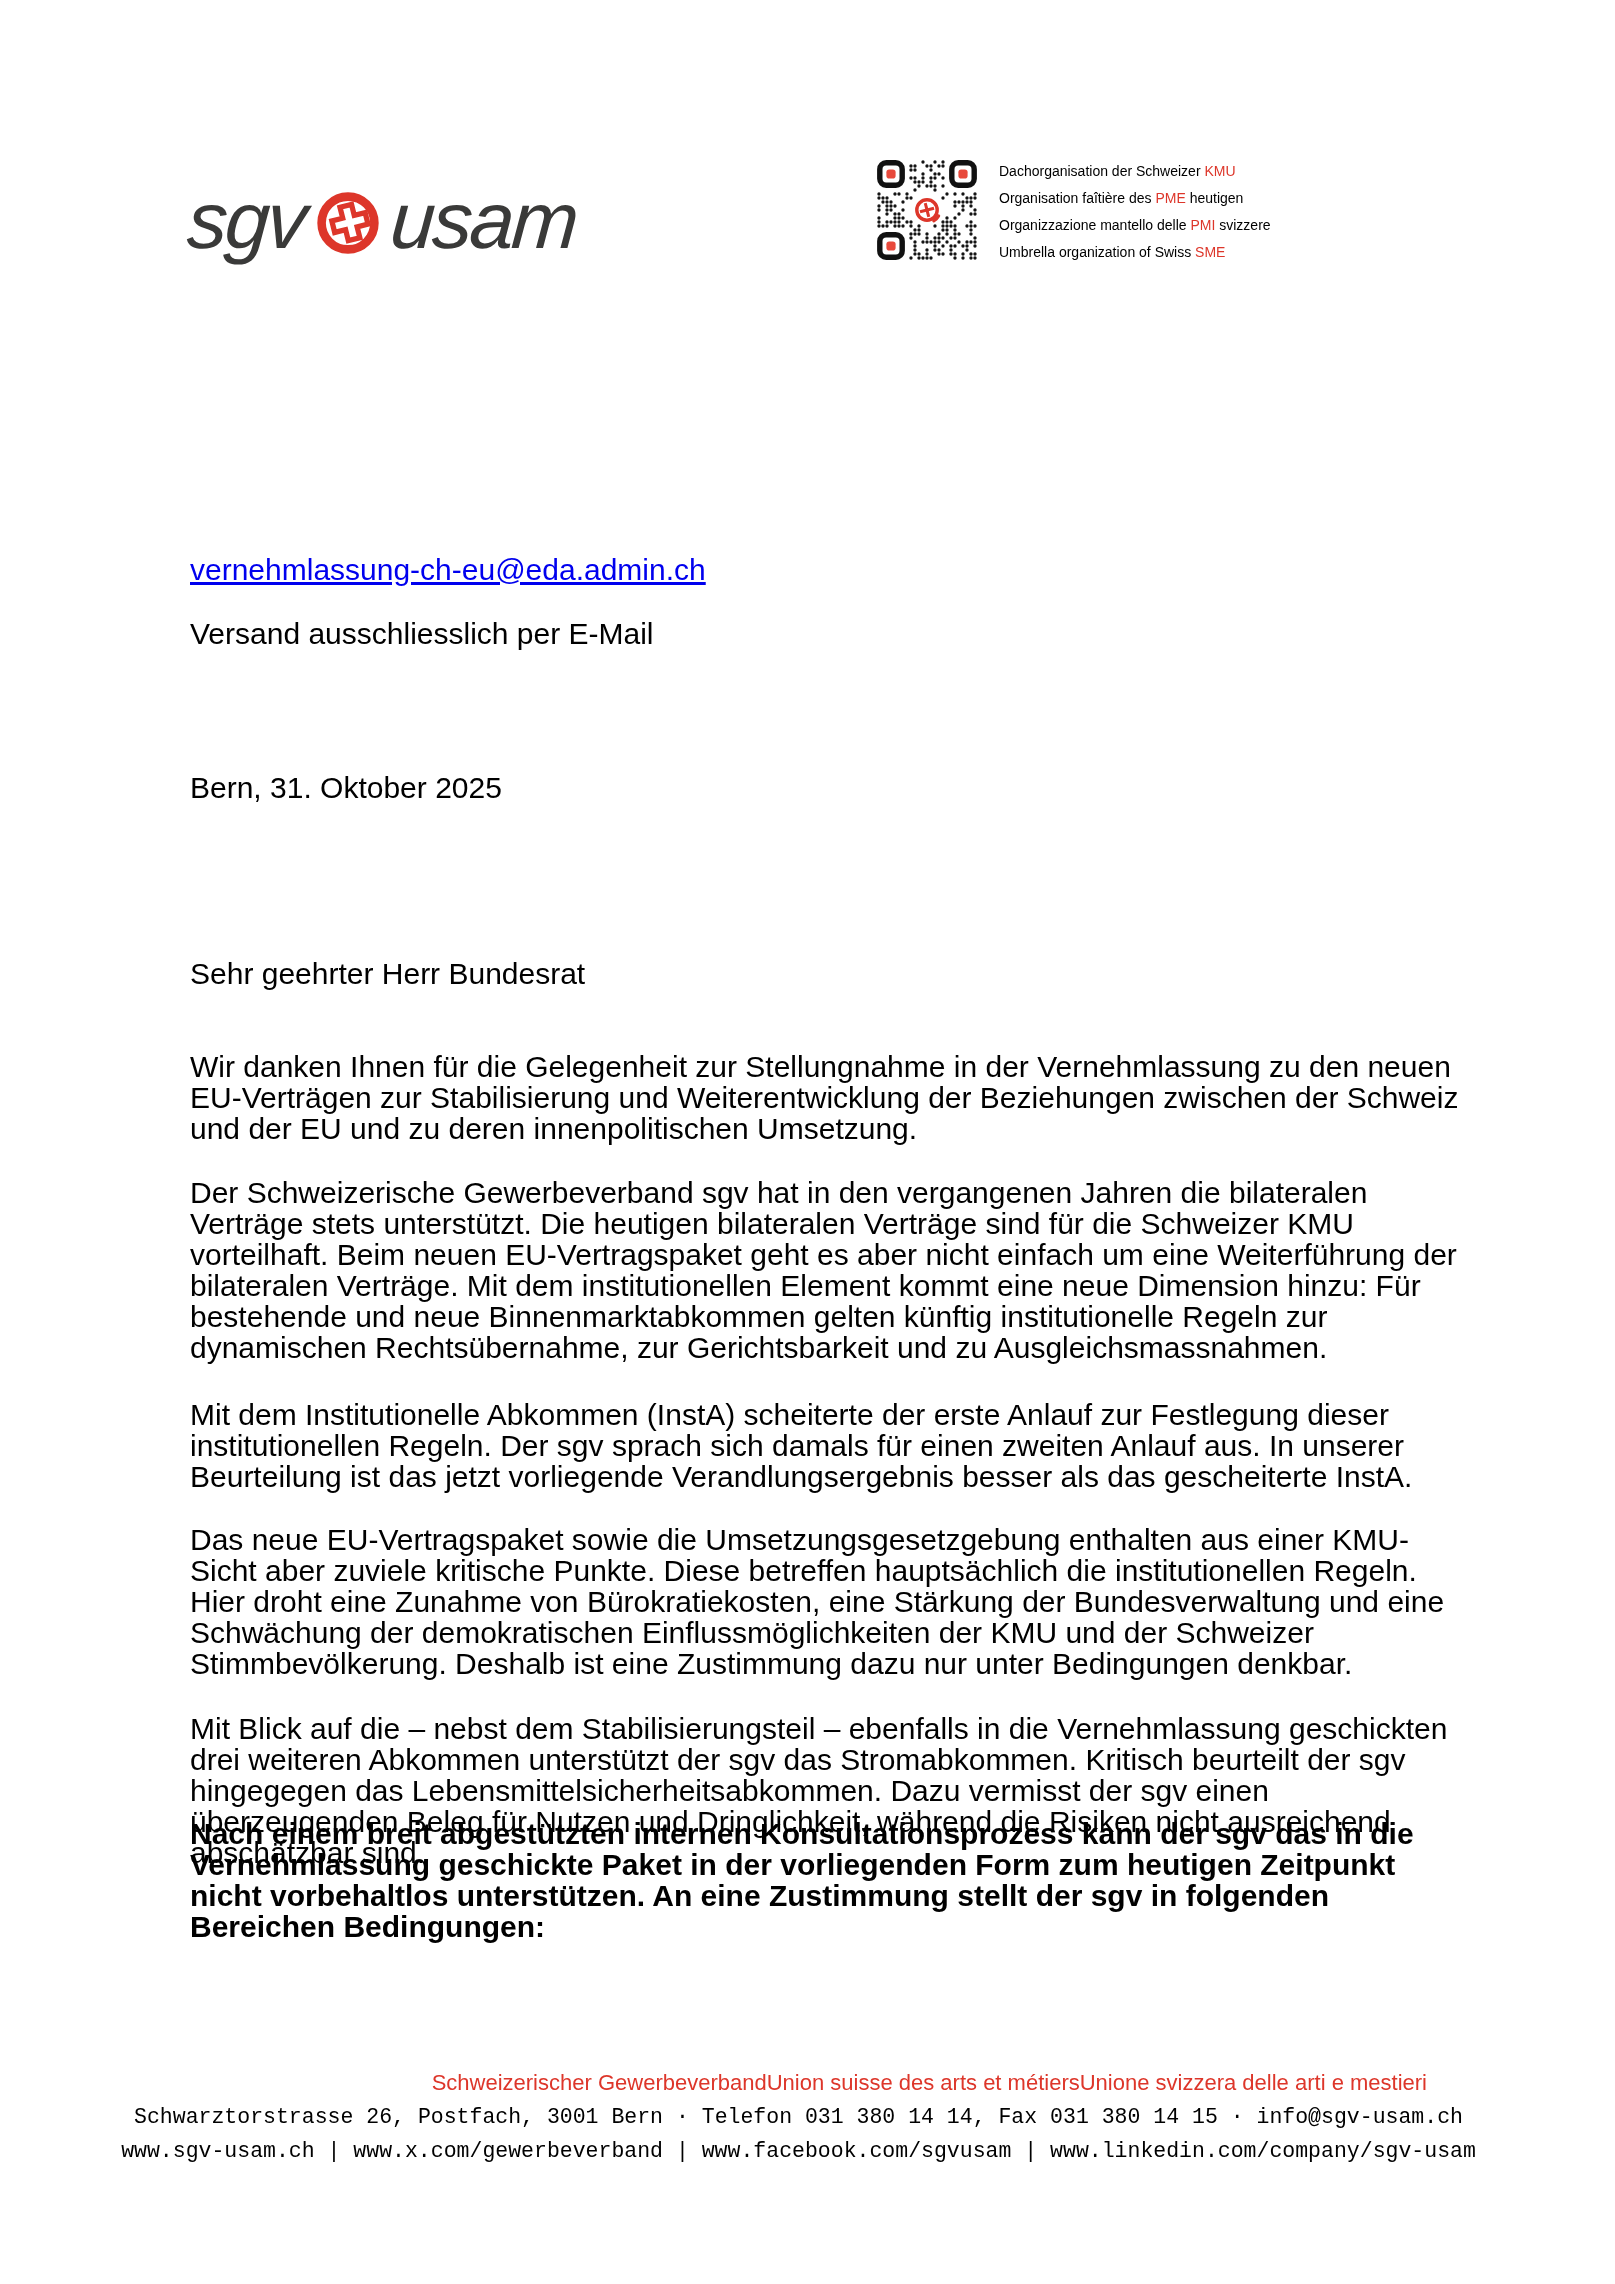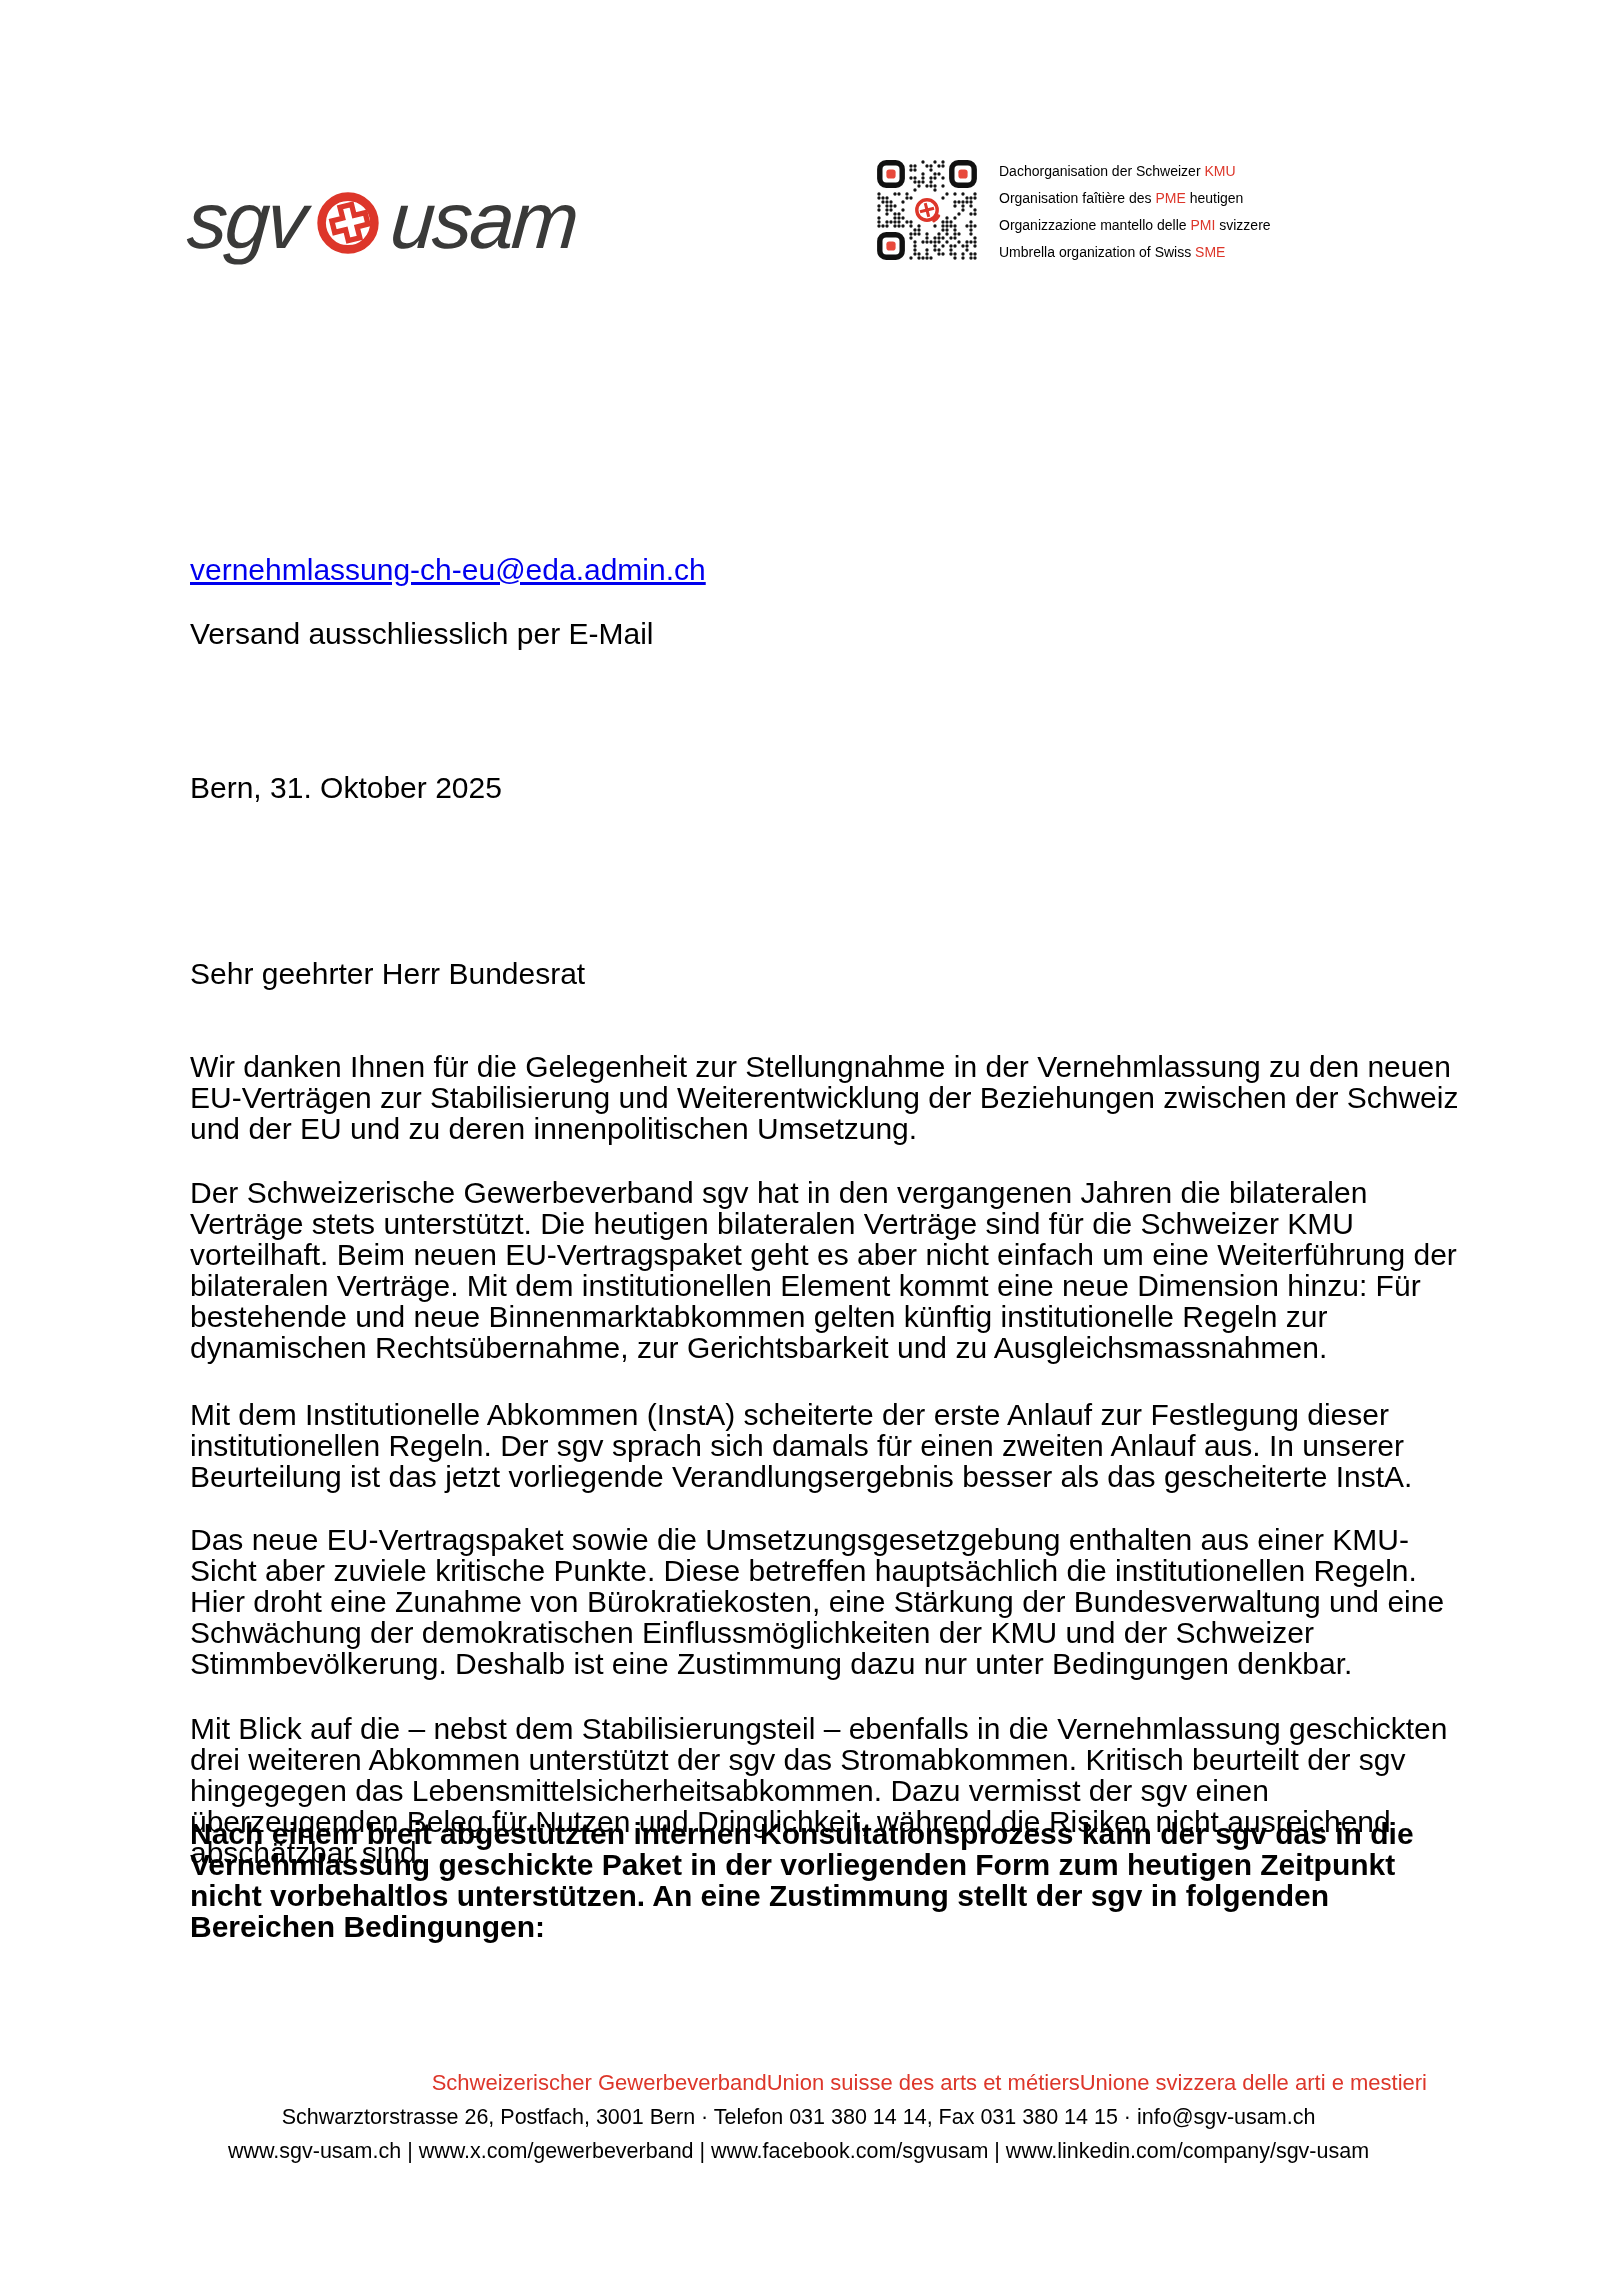--- a/index.html
+++ b/index.html
@@ -90,20 +90,21 @@
     white-space:nowrap;
   }
   .f-line{
     position:absolute;
     left:0; top:2104px;
     width:1597px;
     text-align:center;
     font-size:21.5px;
     line-height:26px;
     color:var(--ink);
+    font-family:Liberation Mono, monospace;
   }
   .f-line.web{top:2138px;}
 </style>
 </head>
 <body>
 
 <div class="page">
 
   <div class="logo">
     <span class="logo-txt">sgv</span>

